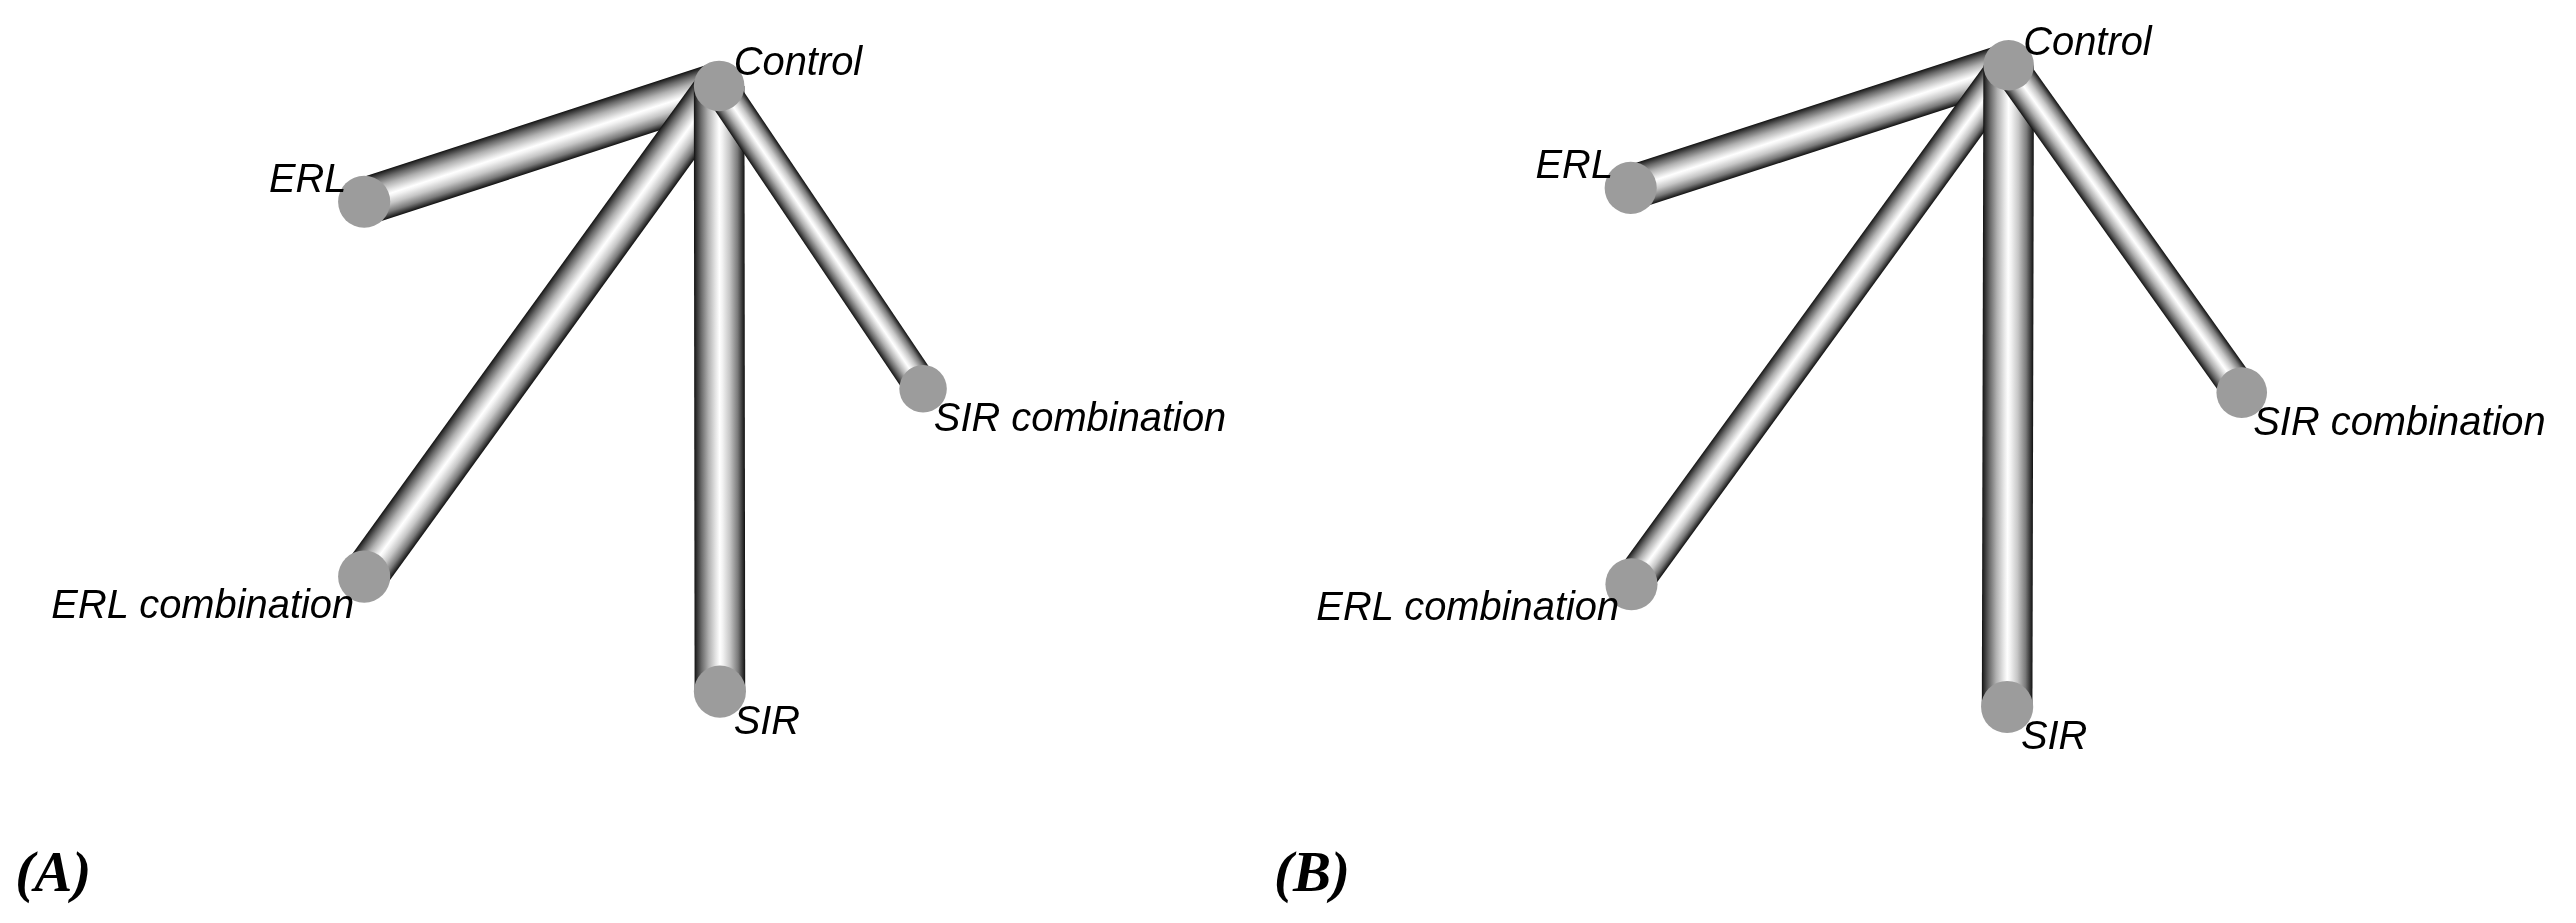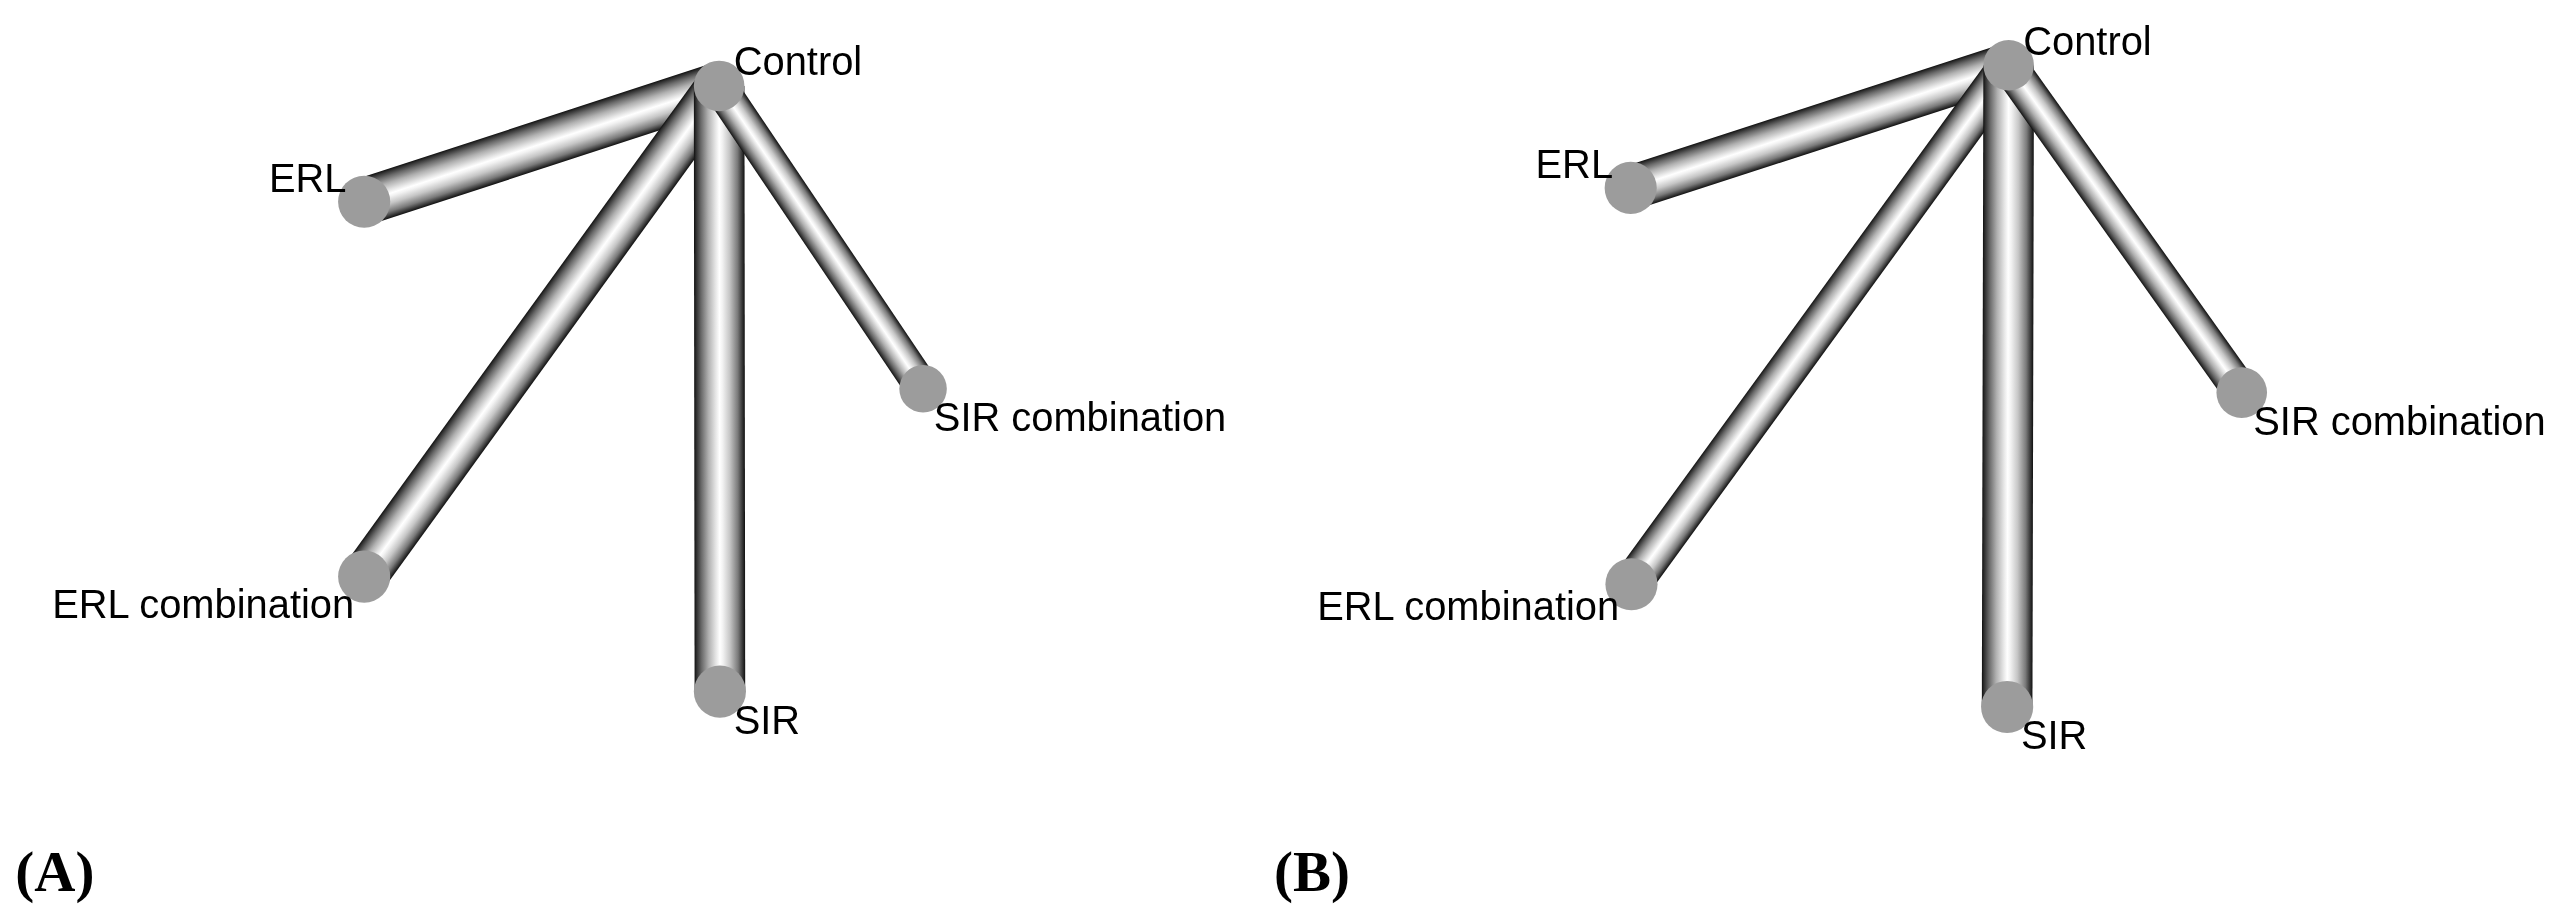--- a/index.html
+++ b/index.html
@@ -12,20 +12,21 @@
     height: 924px;
     position: relative;
     overflow: hidden;
     font-family: "Liberation Sans", sans-serif;
   }
   #figure-root {
     position: absolute;
     left: 0; top: 0;
     width: 2576px;
     height: 924px;
+    font-style: italic;
   }
   #net-svg {
     position: absolute;
     left: 0; top: 0;
     display: block;
   }
   .node-label-text {
     font-family: "Liberation Sans", sans-serif;
     fill: #000000;
   }

